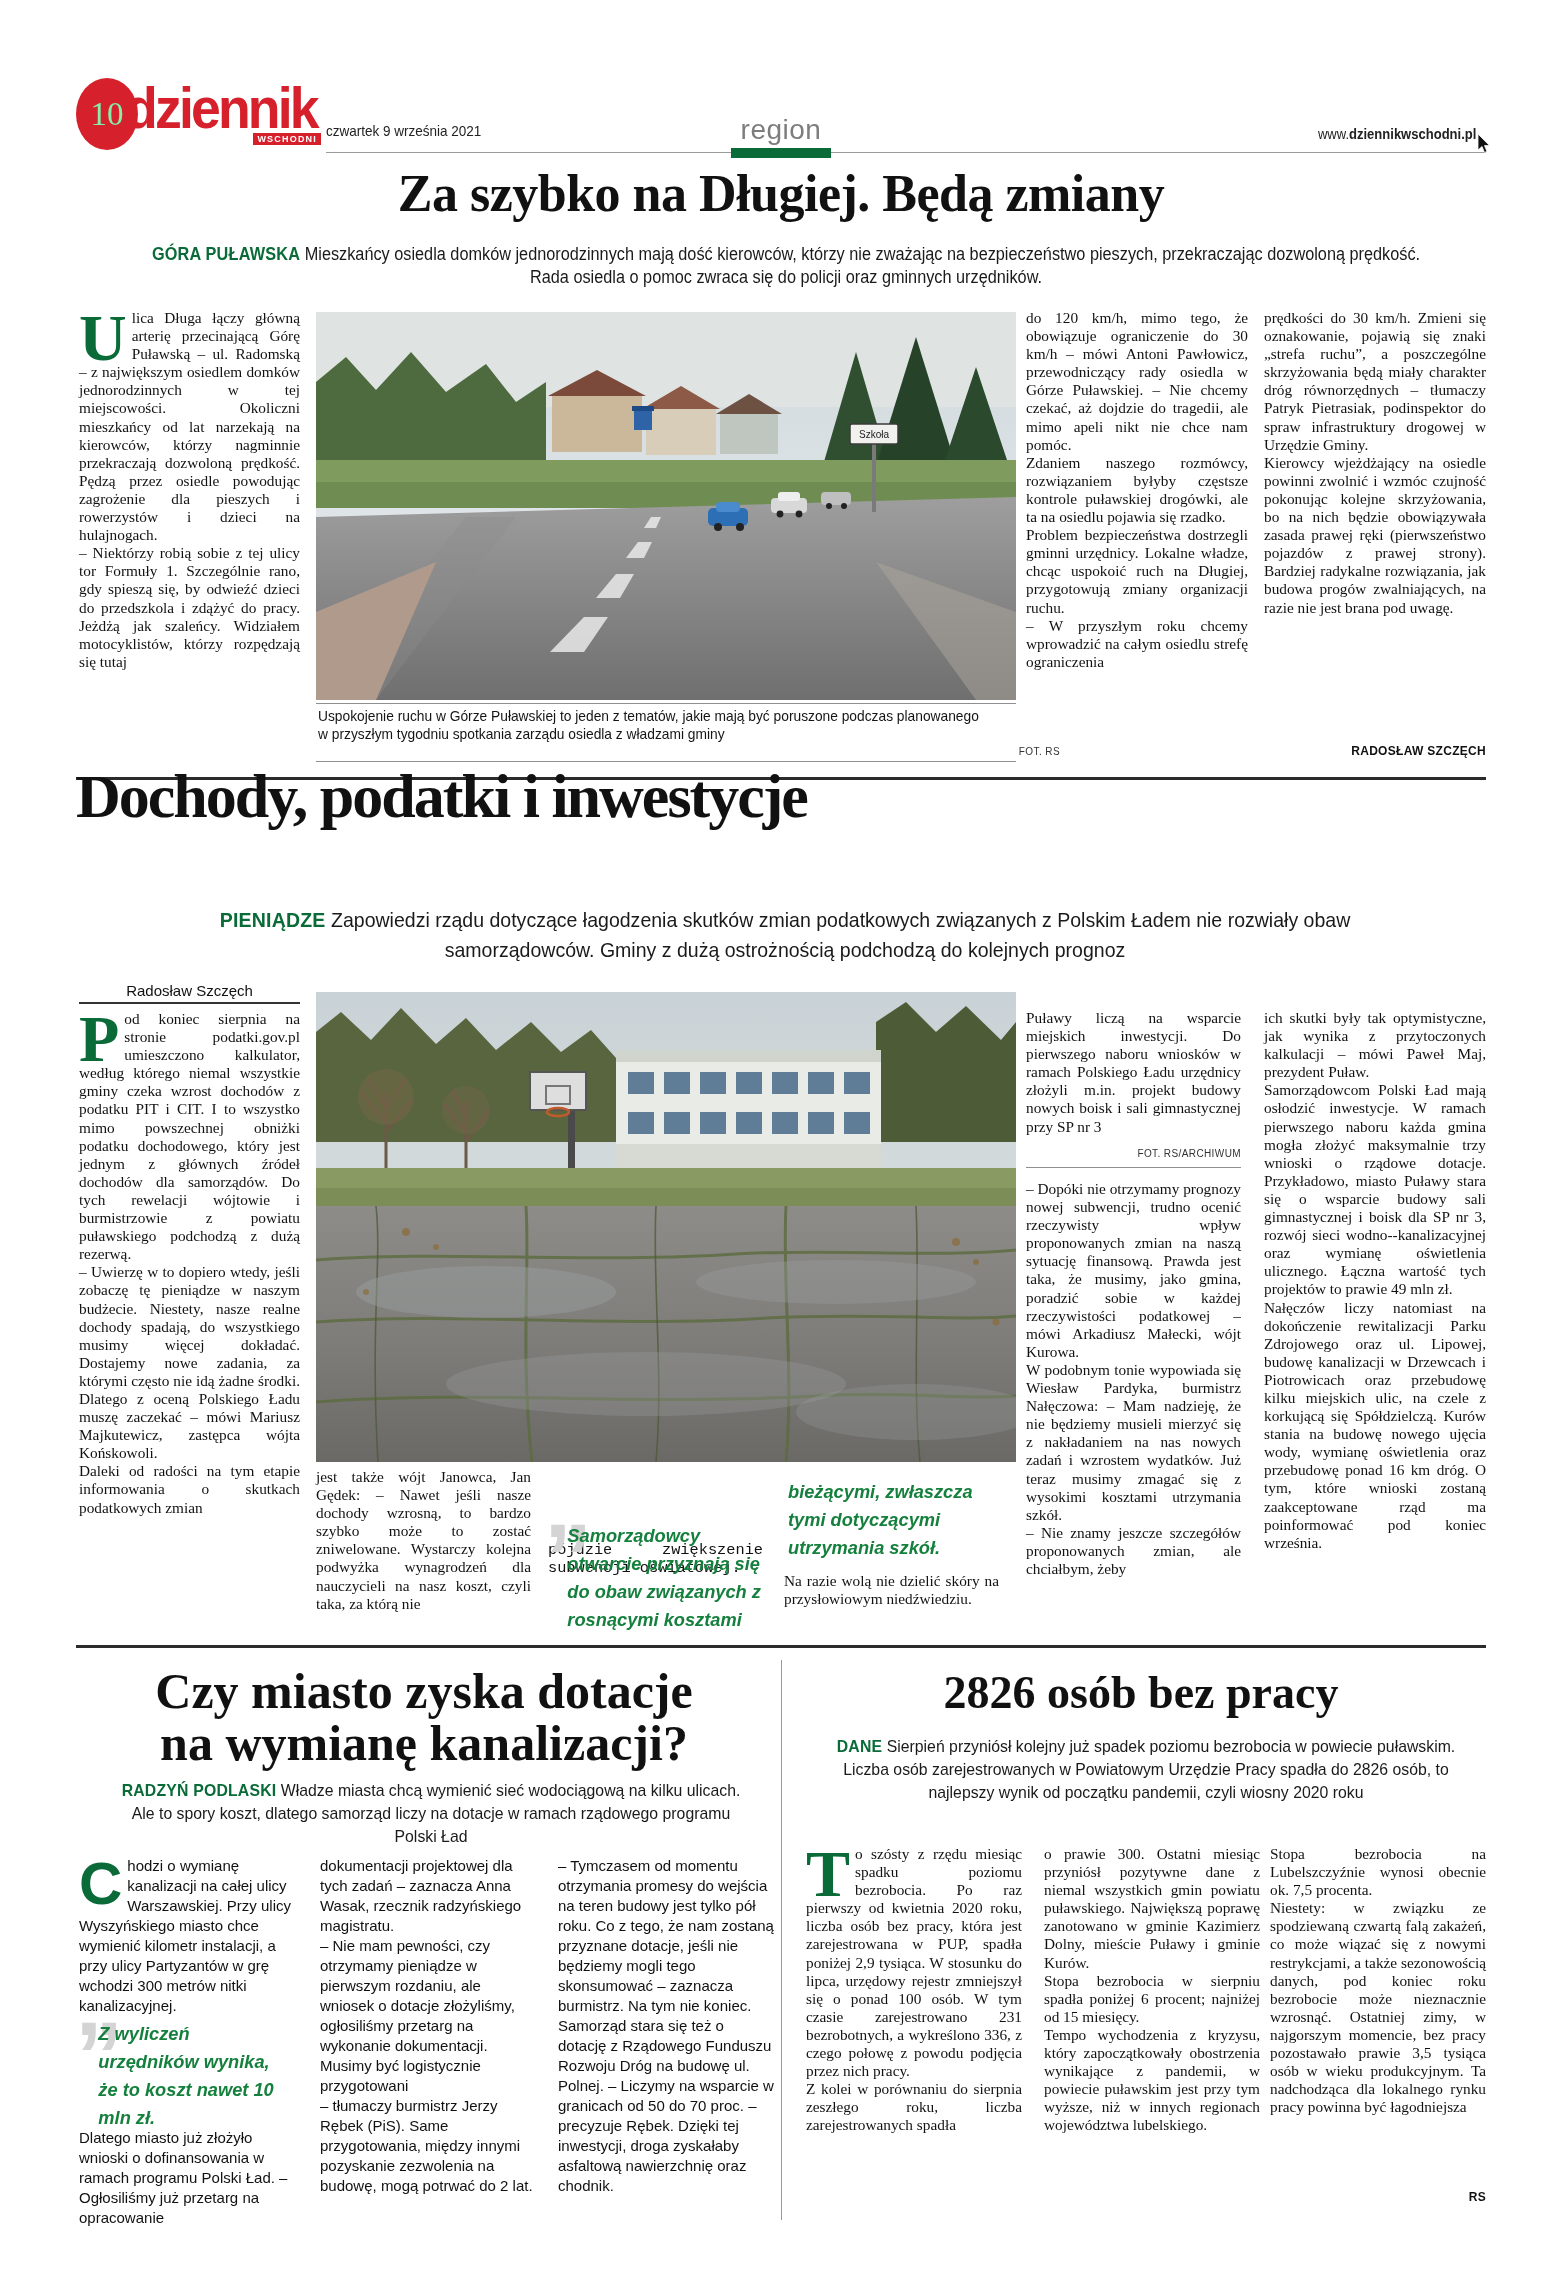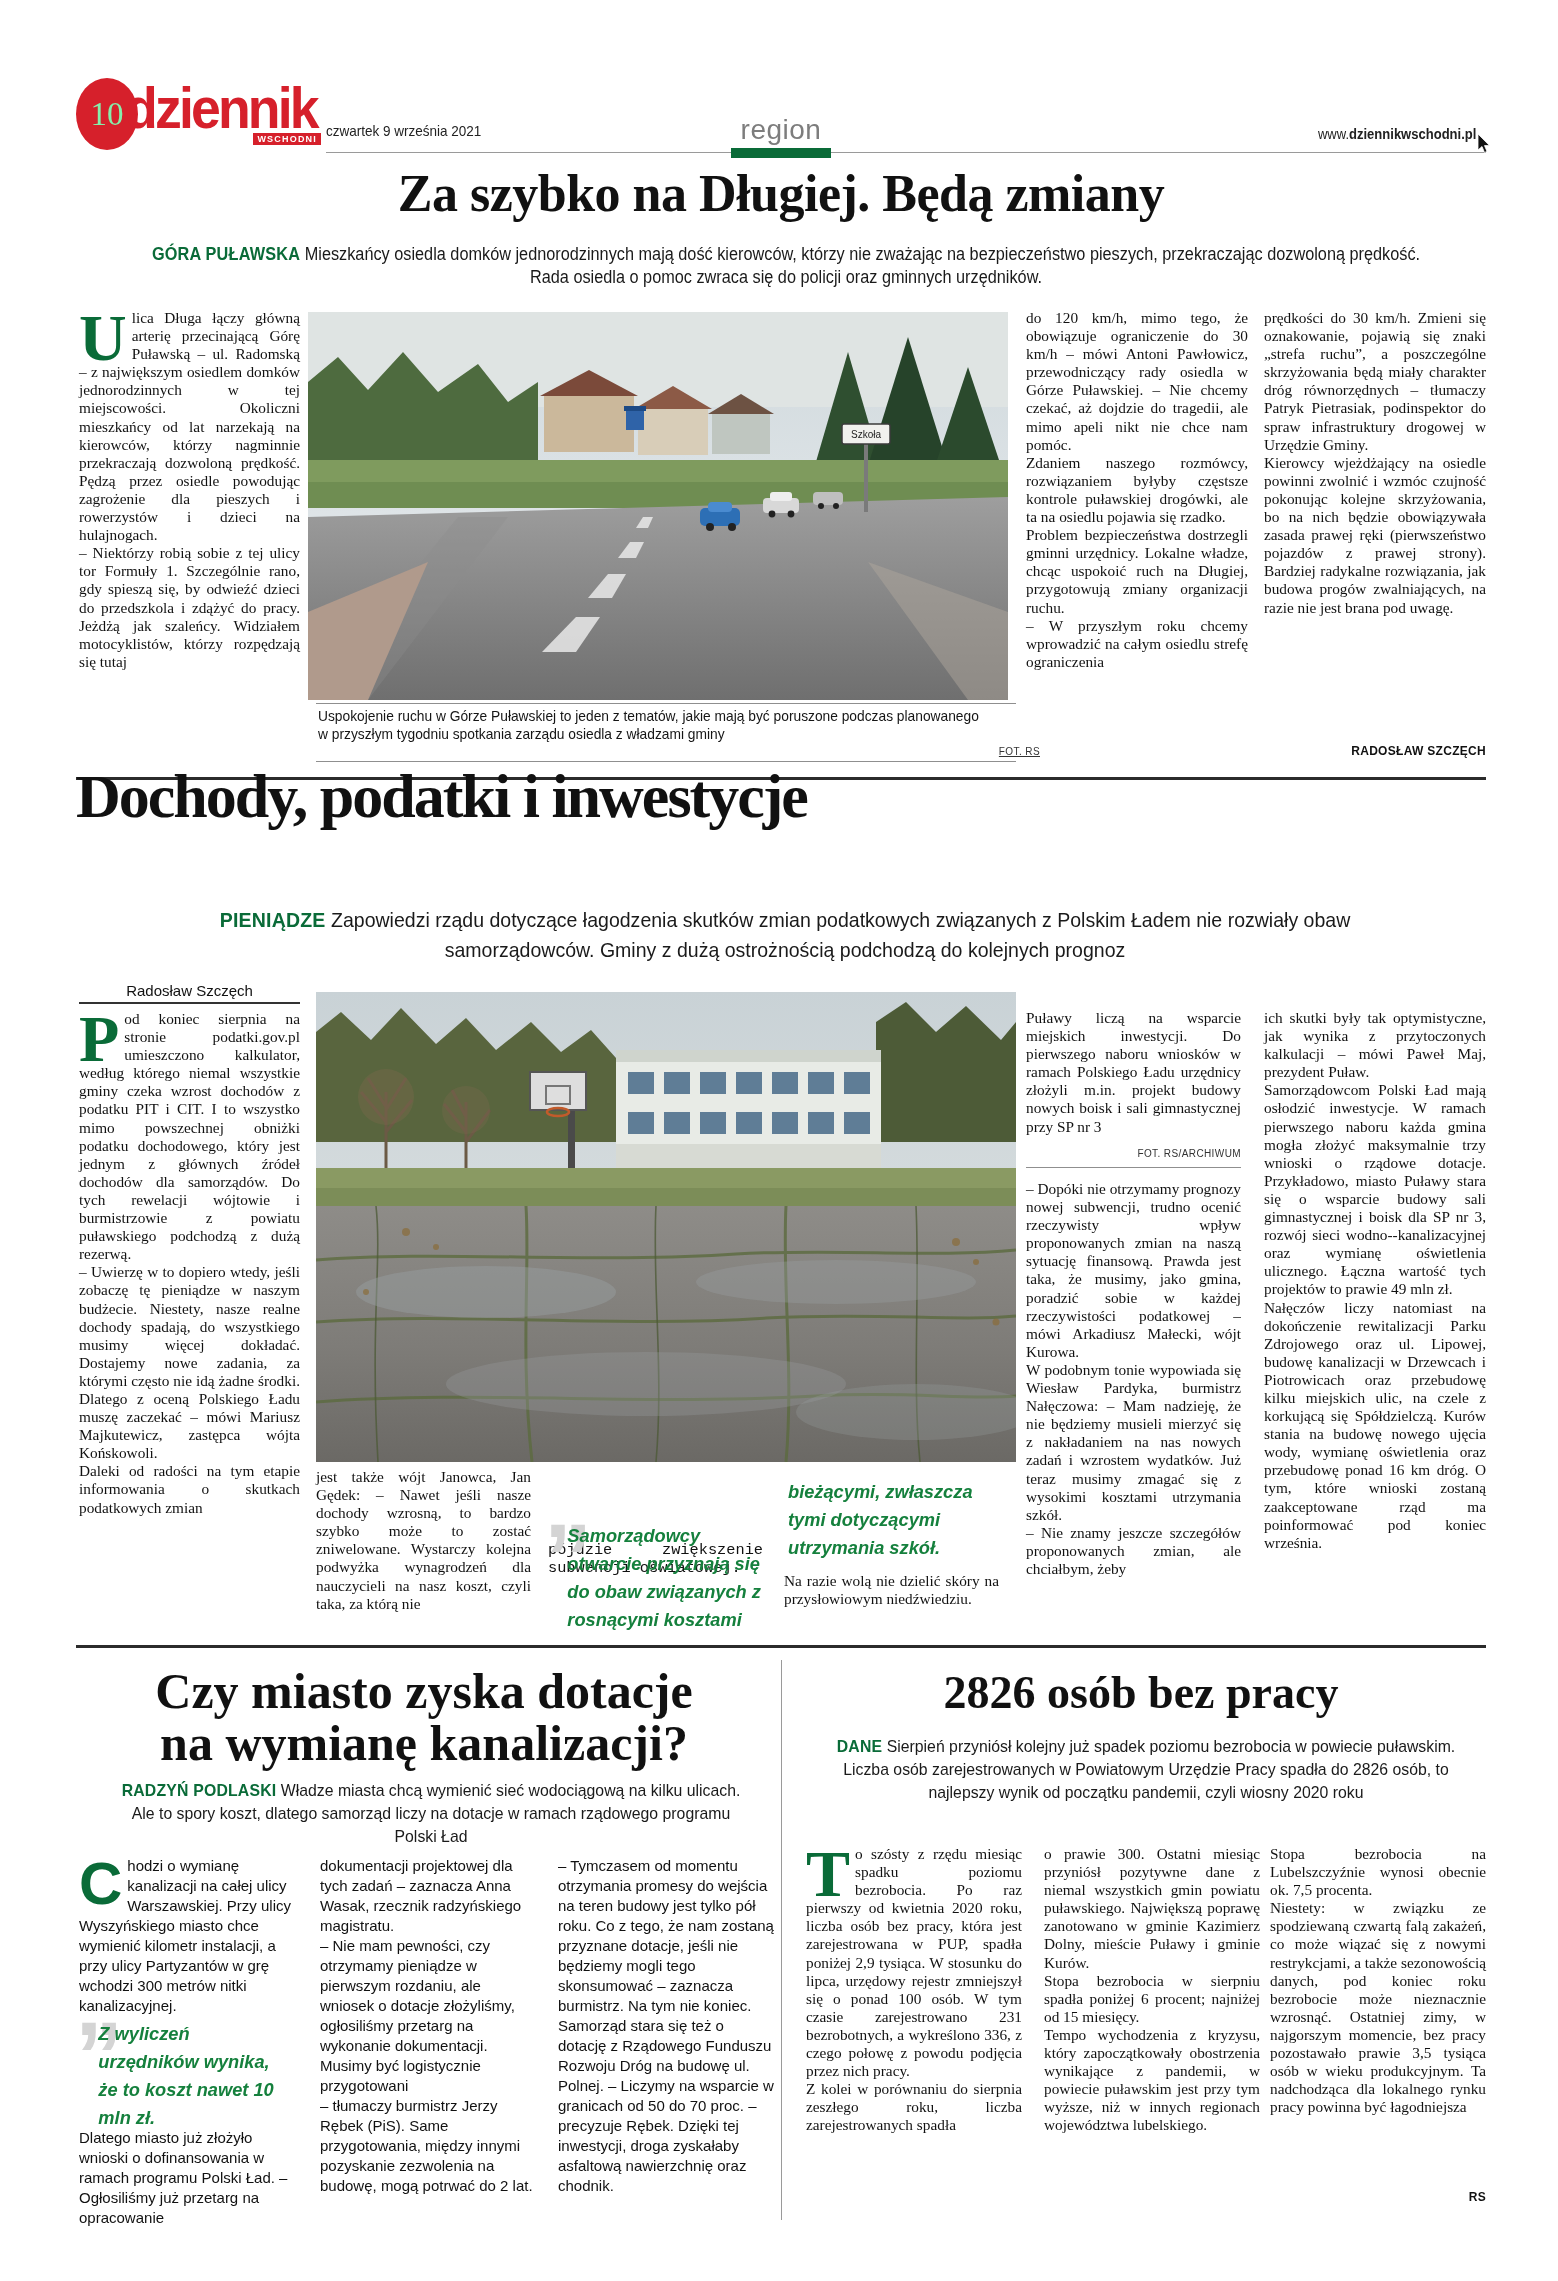--- a/index.html
+++ b/index.html
@@ -140,21 +140,21 @@
 
   <div class="abs lead" style="left:86px;top:243px;width:1400px;">
     <span class="kicker">GÓRA PUŁAWSKA</span><span> Mieszkańcy osiedla domków jednorodzinnych mają dość kierowców, którzy nie zważając na bezpieczeństwo pieszych, przekraczając dozwoloną prędkość. Rada osiedla o pomoc zwraca się do policji oraz gminnych urzędników.</span>
   </div>
 
   <div class="abs body-col" style="left:79px;top:309px;width:221px;height:400px;">
     <span class="dropcap">U</span><span style="white-space:pre-line;">lica Długa łączy główną arterię przecinającą Górę Puławską – ul. Radomską – z największym osiedlem domków jednorodzinnych w tej miejscowości. Okoliczni mieszkańcy od lat narzekają na kierowców, którzy nagminnie przekraczają dozwoloną prędkość. Pędzą przez osiedle powodując zagrożenie dla pieszych i rowerzystów i dzieci na hulajnogach.
 – Niektórzy robią sobie z tej ulicy tor Formuły 1. Szczególnie rano, gdy spieszą się, by odwieźć dzieci do przedszkola i zdążyć do pracy. Jeżdżą jak szaleńcy. Widziałem motocyklistów, którzy rozpędzają się tutaj</span>
   </div>
 
-  <div class="photo" style="left:308px;top:312px;width:700px;height:388px;">
+  <div class="photo" style="left:316px;top:312px;width:700px;height:388px;">
     <svg viewBox="0 0 700 388" preserveAspectRatio="none">
       <defs>
         <linearGradient id="sky1" x1="0" y1="0" x2="0" y2="1">
           <stop offset="0%" stop-color="#cfd8dc"></stop>
             <stop offset="100%" stop-color="#eceff1"></stop>
         </linearGradient>
         <linearGradient id="road1" x1="0" y1="0" x2="0" y2="1">
           <stop offset="0%" stop-color="#9e9e9e"></stop>
             <stop offset="100%" stop-color="#6f6f6f"></stop>
         </linearGradient>
@@ -211,21 +211,21 @@
 
       <rect x="556" y="120" width="4" height="80" fill="#7a7a7a"></rect>
       <rect x="534" y="112" width="48" height="20" rx="2" fill="#f1f1ee" stroke="#3b3b3b" stroke-width="1.5"></rect>
       <text x="558" y="126" font-family="Liberation Sans, sans-serif" font-size="10" text-anchor="middle" fill="#222">Szkoła</text>
       <rect x="318" y="96" width="18" height="22" fill="#2f63a8"></rect>
       <rect x="316" y="94" width="22" height="5" fill="#1d4a85"></rect>
     </svg>
   </div>
   <div class="abs rule-thin" style="left:316px;top:703px;width:700px;height:1px;"></div>
   <div class="abs caption" style="left:318px;top:707px;width:700px;">Uspokojenie ruchu w Górze Puławskiej to jeden z tematów, jakie mają być poruszone podczas planowanego w przyszłym tygodniu spotkania zarządu osiedla z władzami gminy</div>
-  <div class="abs fot" style="left:840px;top:746px;width:200px;text-decoration:underline;">FOT. RS</div>
+  <div class="abs fot" style="left:860px;top:746px;width:200px;">FOT. RS</div>
   <div class="abs rule-thin" style="left:316px;top:761px;width:700px;height:1px;"></div>
 
   <div class="abs body-col" style="left:1026px;top:309px;width:222px;white-space:pre-line;text-indent:0;">do 120 km/h, mimo tego, że obowiązuje ograniczenie do 30 km/h – mówi Antoni Pawłowicz, przewodniczący rady osiedla w Górze Puławskiej. – Nie chcemy czekać, aż dojdzie do tragedii, ale mimo apeli nikt nie chce nam pomóc.
 Zdaniem naszego rozmówcy, rozwiązaniem byłyby częstsze kontrole puławskiej drogówki, ale ta na osiedlu pojawia się rzadko.
 Problem bezpieczeństwa dostrzegli gminni urzędnicy. Lokalne władze, chcąc uspokoić ruch na Długiej, przygotowują zmiany organizacji ruchu.
 – W przyszłym roku chcemy wprowadzić na całym osiedlu strefę ograniczenia</div>
 
   <div class="abs body-col" style="left:1264px;top:309px;width:222px;white-space:pre-line;">prędkości do 30 km/h. Zmieni się oznakowanie, pojawią się znaki „strefa ruchu”, a poszczególne skrzyżowania będą miały charakter dróg równorzędnych – tłumaczy Patryk Pietrasiak, podinspektor do spraw infrastruktury drogowej w Urzędzie Gminy.
 Kierowcy wjeżdżający na osiedle powinni zwolnić i wzmóc czujność pokonując kolejne skrzyżowania, bo na nich będzie obowiązywała zasada prawej ręki (pierwszeństwo pojazdów z prawej strony). Bardziej radykalne rozwiązania, jak budowa progów zwalniających, na razie nie jest brana pod uwagę.</div>
   <div class="abs sig" style="left:1264px;top:744px;width:222px;">RADOSŁAW SZCZĘCH</div>

